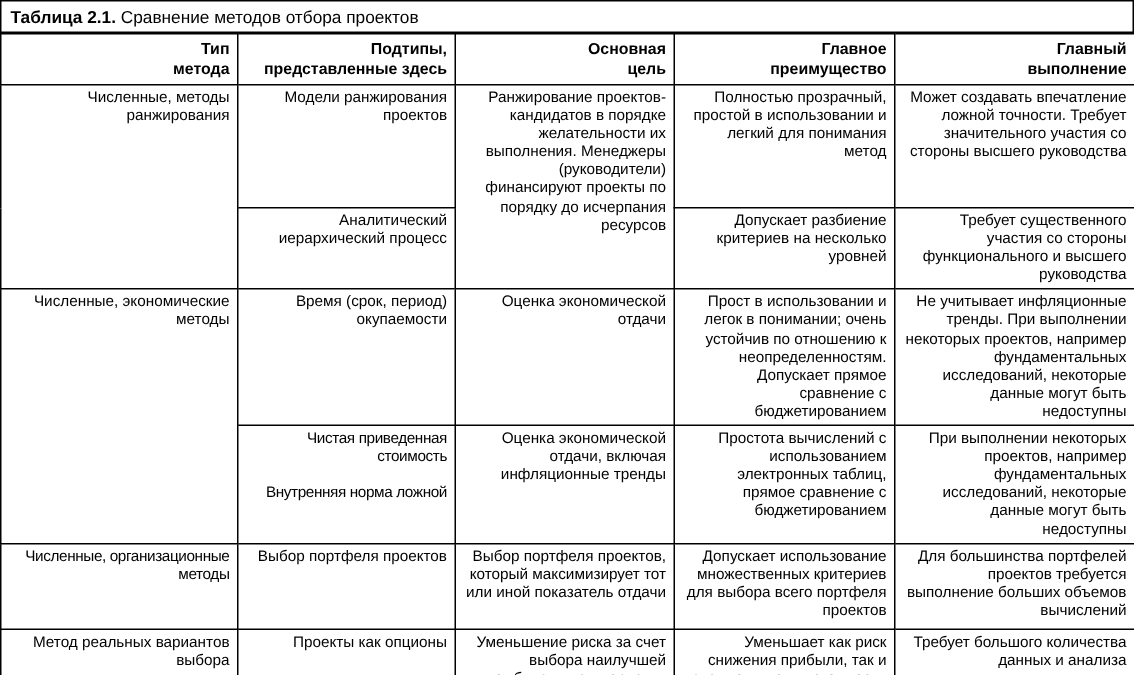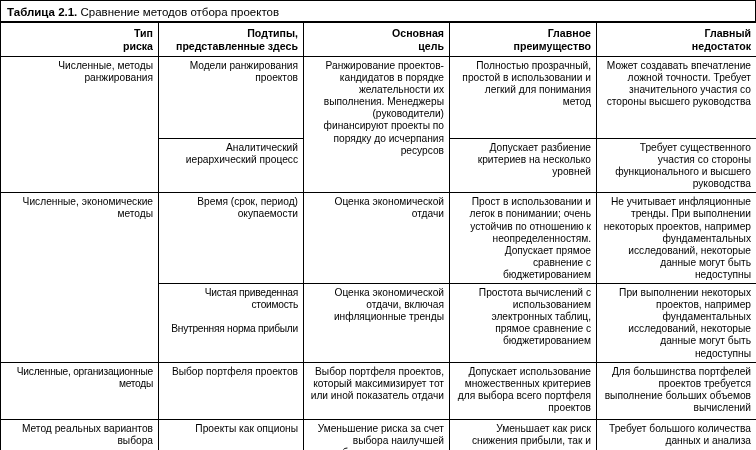--- a/index.html
+++ b/index.html
@@ -96,37 +96,37 @@
       <col class="c1">
         <col class="c2">
         <col class="c3">
         <col class="c4">
         <col class="c5">
     </colgroup>
     <thead>
       <tr>
         <th>
           <div>Тип</div>
-          <div>риска</div>
+          <div>метода</div>
         </th>
         <th>
           <div>Подтипы,</div>
           <div>представленные здесь</div>
         </th>
         <th>
           <div>Основная</div>
           <div>цель</div>
         </th>
         <th>
           <div>Главное</div>
           <div>преимущество</div>
         </th>
         <th>
           <div>Главный</div>
-          <div>недостаток</div>
+          <div>выполнение</div>
         </th>
       </tr>
     </thead>
     <tbody>
 
       <tr class="r1a">
         <td rowspan="2">Численные, методы ранжирования</td>
         <td>Модели ранжирования проектов</td>
         <td rowspan="2">Ранжирование проектов-кандидатов в порядке желательности их выполнения. Менеджеры (руководители) финансируют проекты по порядку до исчерпания ресурсов</td>
         <td>Полностью прозрачный, простой в использовании и легкий для понимания метод</td>
@@ -141,21 +141,21 @@
       <tr class="r2a">
         <td rowspan="2">Численные, экономические методы</td>
         <td>Время (срок, период) окупаемости</td>
         <td>Оценка экономической отдачи</td>
         <td>Прост в использовании и легок в понимании; очень устойчив по отношению к неопределенностям. Допускает прямое сравнение с бюджетированием</td>
         <td>Не учитывает инфляционные тренды. При выполнении некоторых проектов, например фундаментальных исследований, некоторые данные могут быть недоступны</td>
       </tr>
       <tr class="r2b">
         <td>
           <div class="para tight">Чистая приведенная стоимость</div>
-          <div class="para tight">Внутренняя норма прибыли</div>
+          <div class="para tight">Внутренняя норма ложной</div>
         </td>
         <td>Оценка экономической отдачи, включая инфляционные тренды</td>
         <td>Простота вычислений с использованием электронных таблиц, прямое сравнение с бюджетированием</td>
         <td>При выполнении некоторых проектов, например фундаментальных исследований, некоторые данные могут быть недоступны</td>
       </tr>
 
       <tr class="r3">
         <td class="tight">Численные, организационные методы</td>
         <td>Выбор портфеля проектов</td>
         <td>Выбор портфеля проектов, который максимизирует тот или иной показатель отдачи</td>

